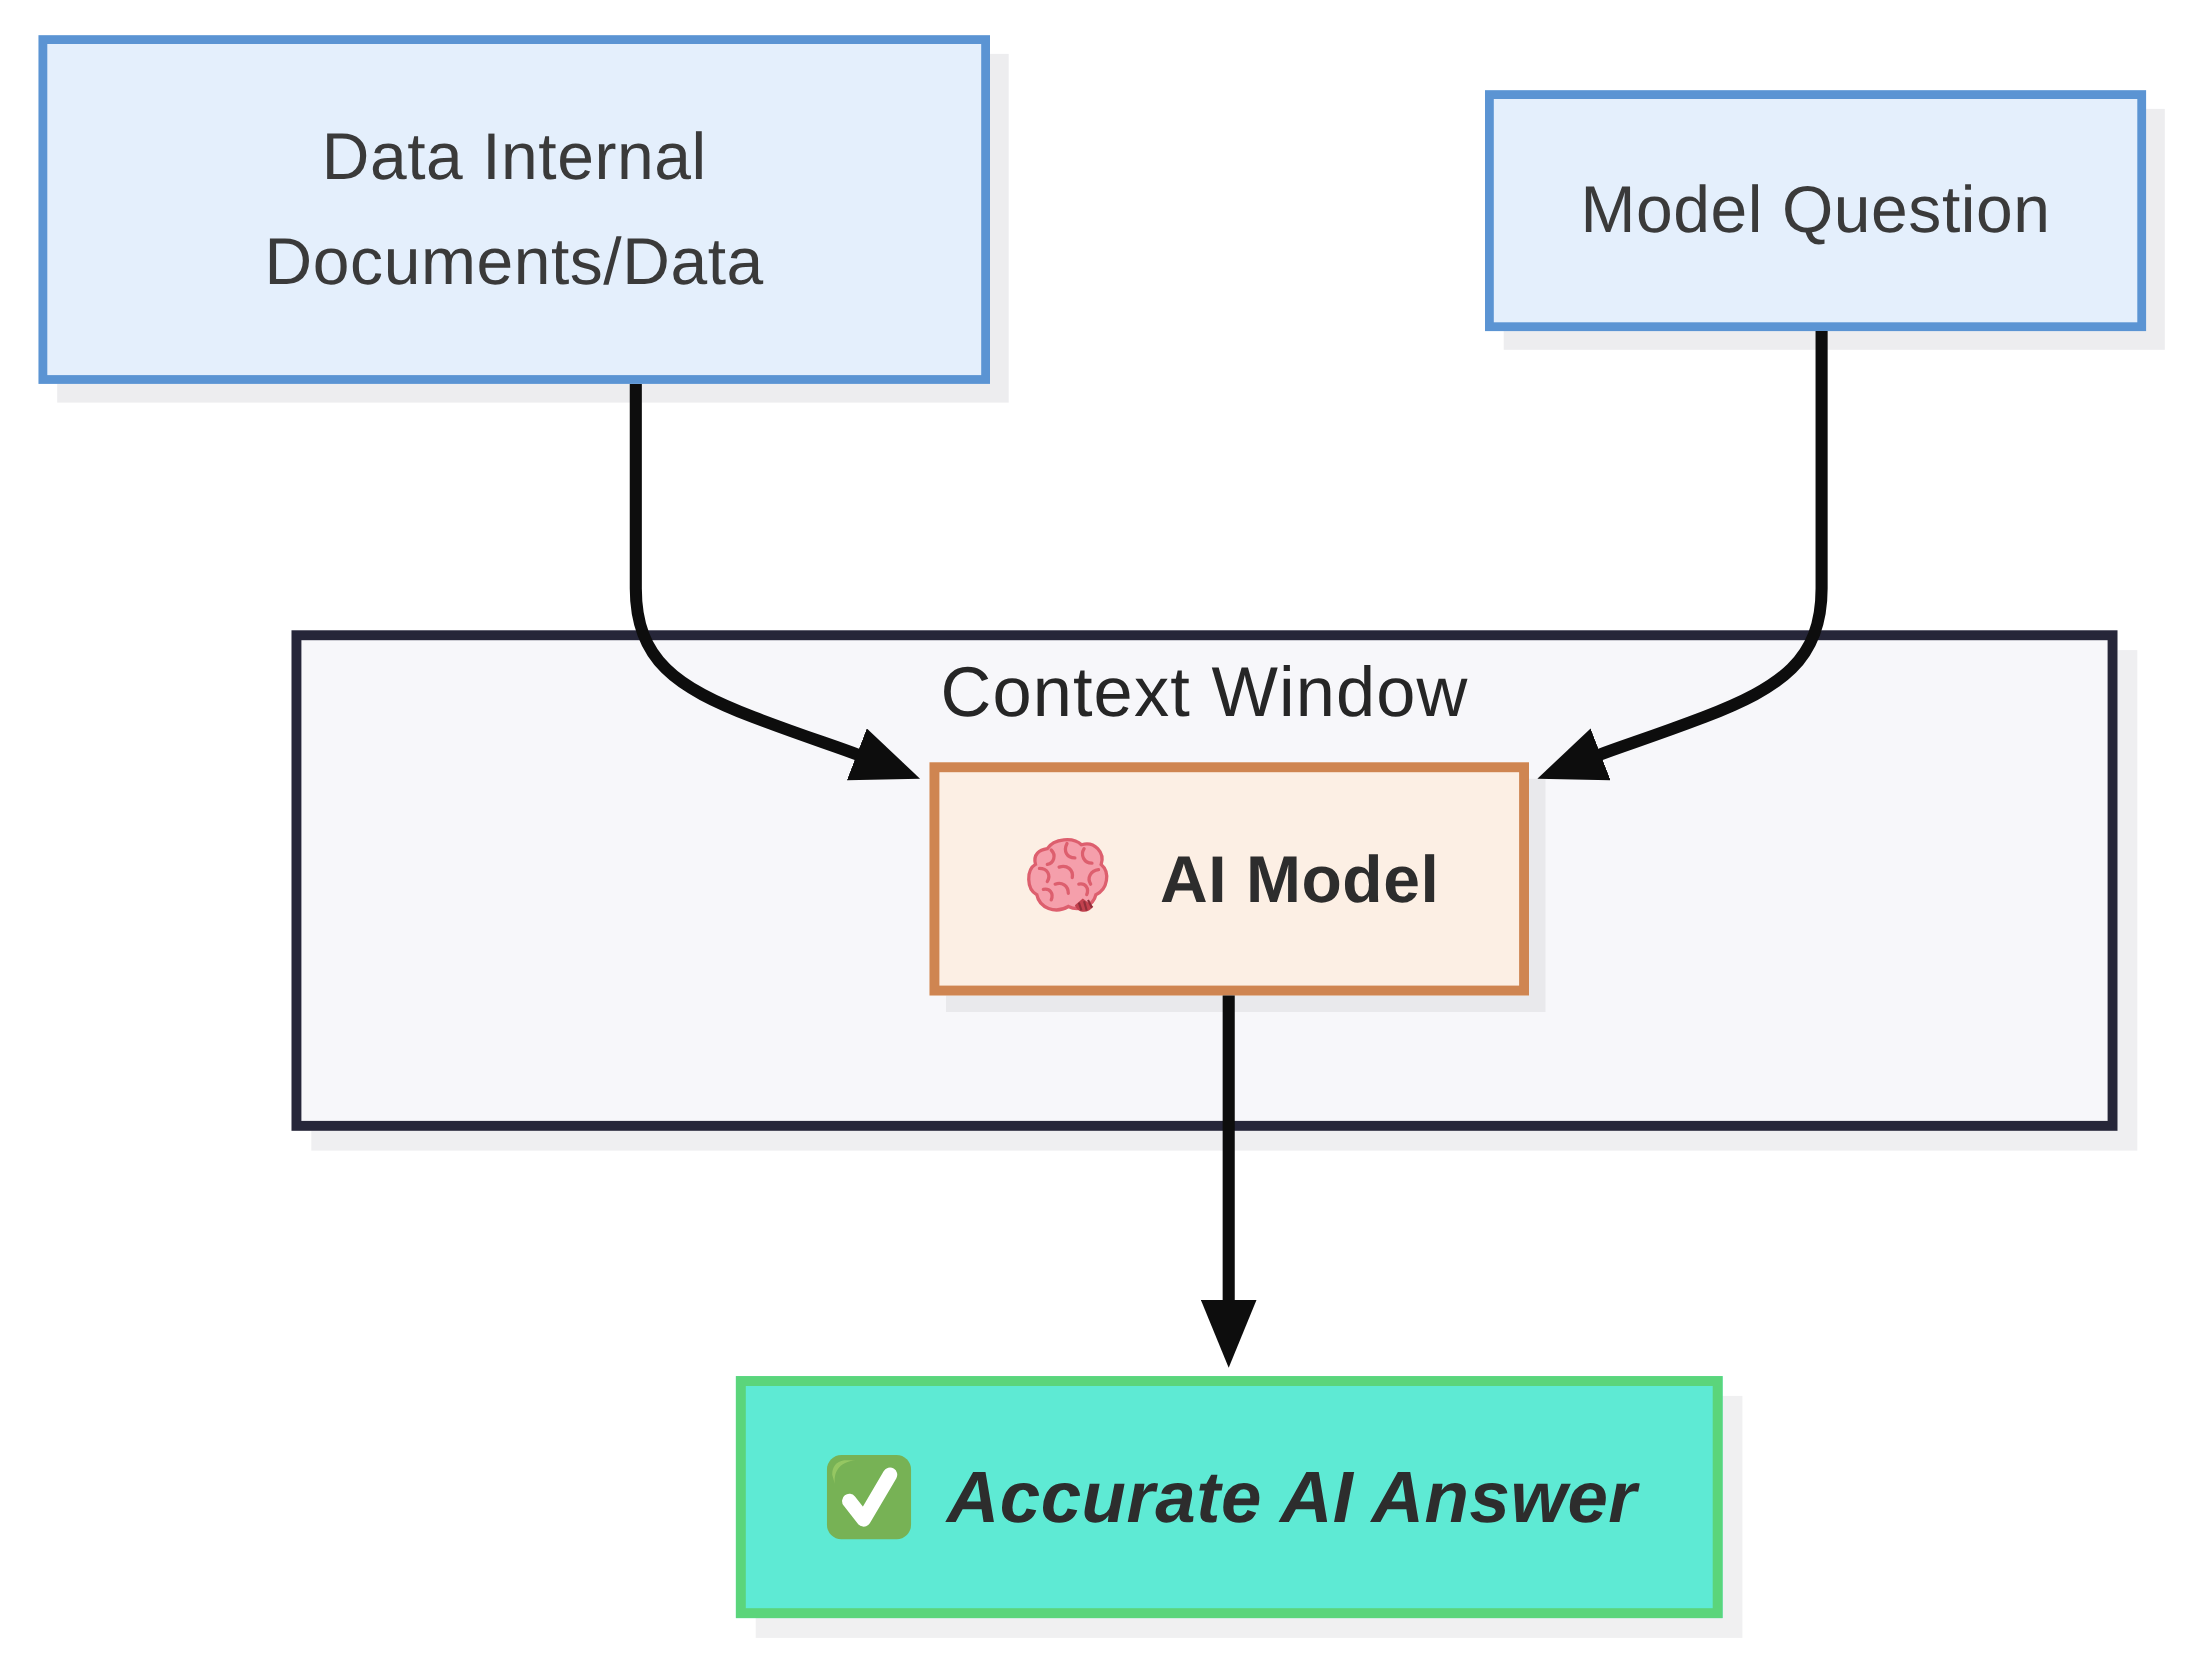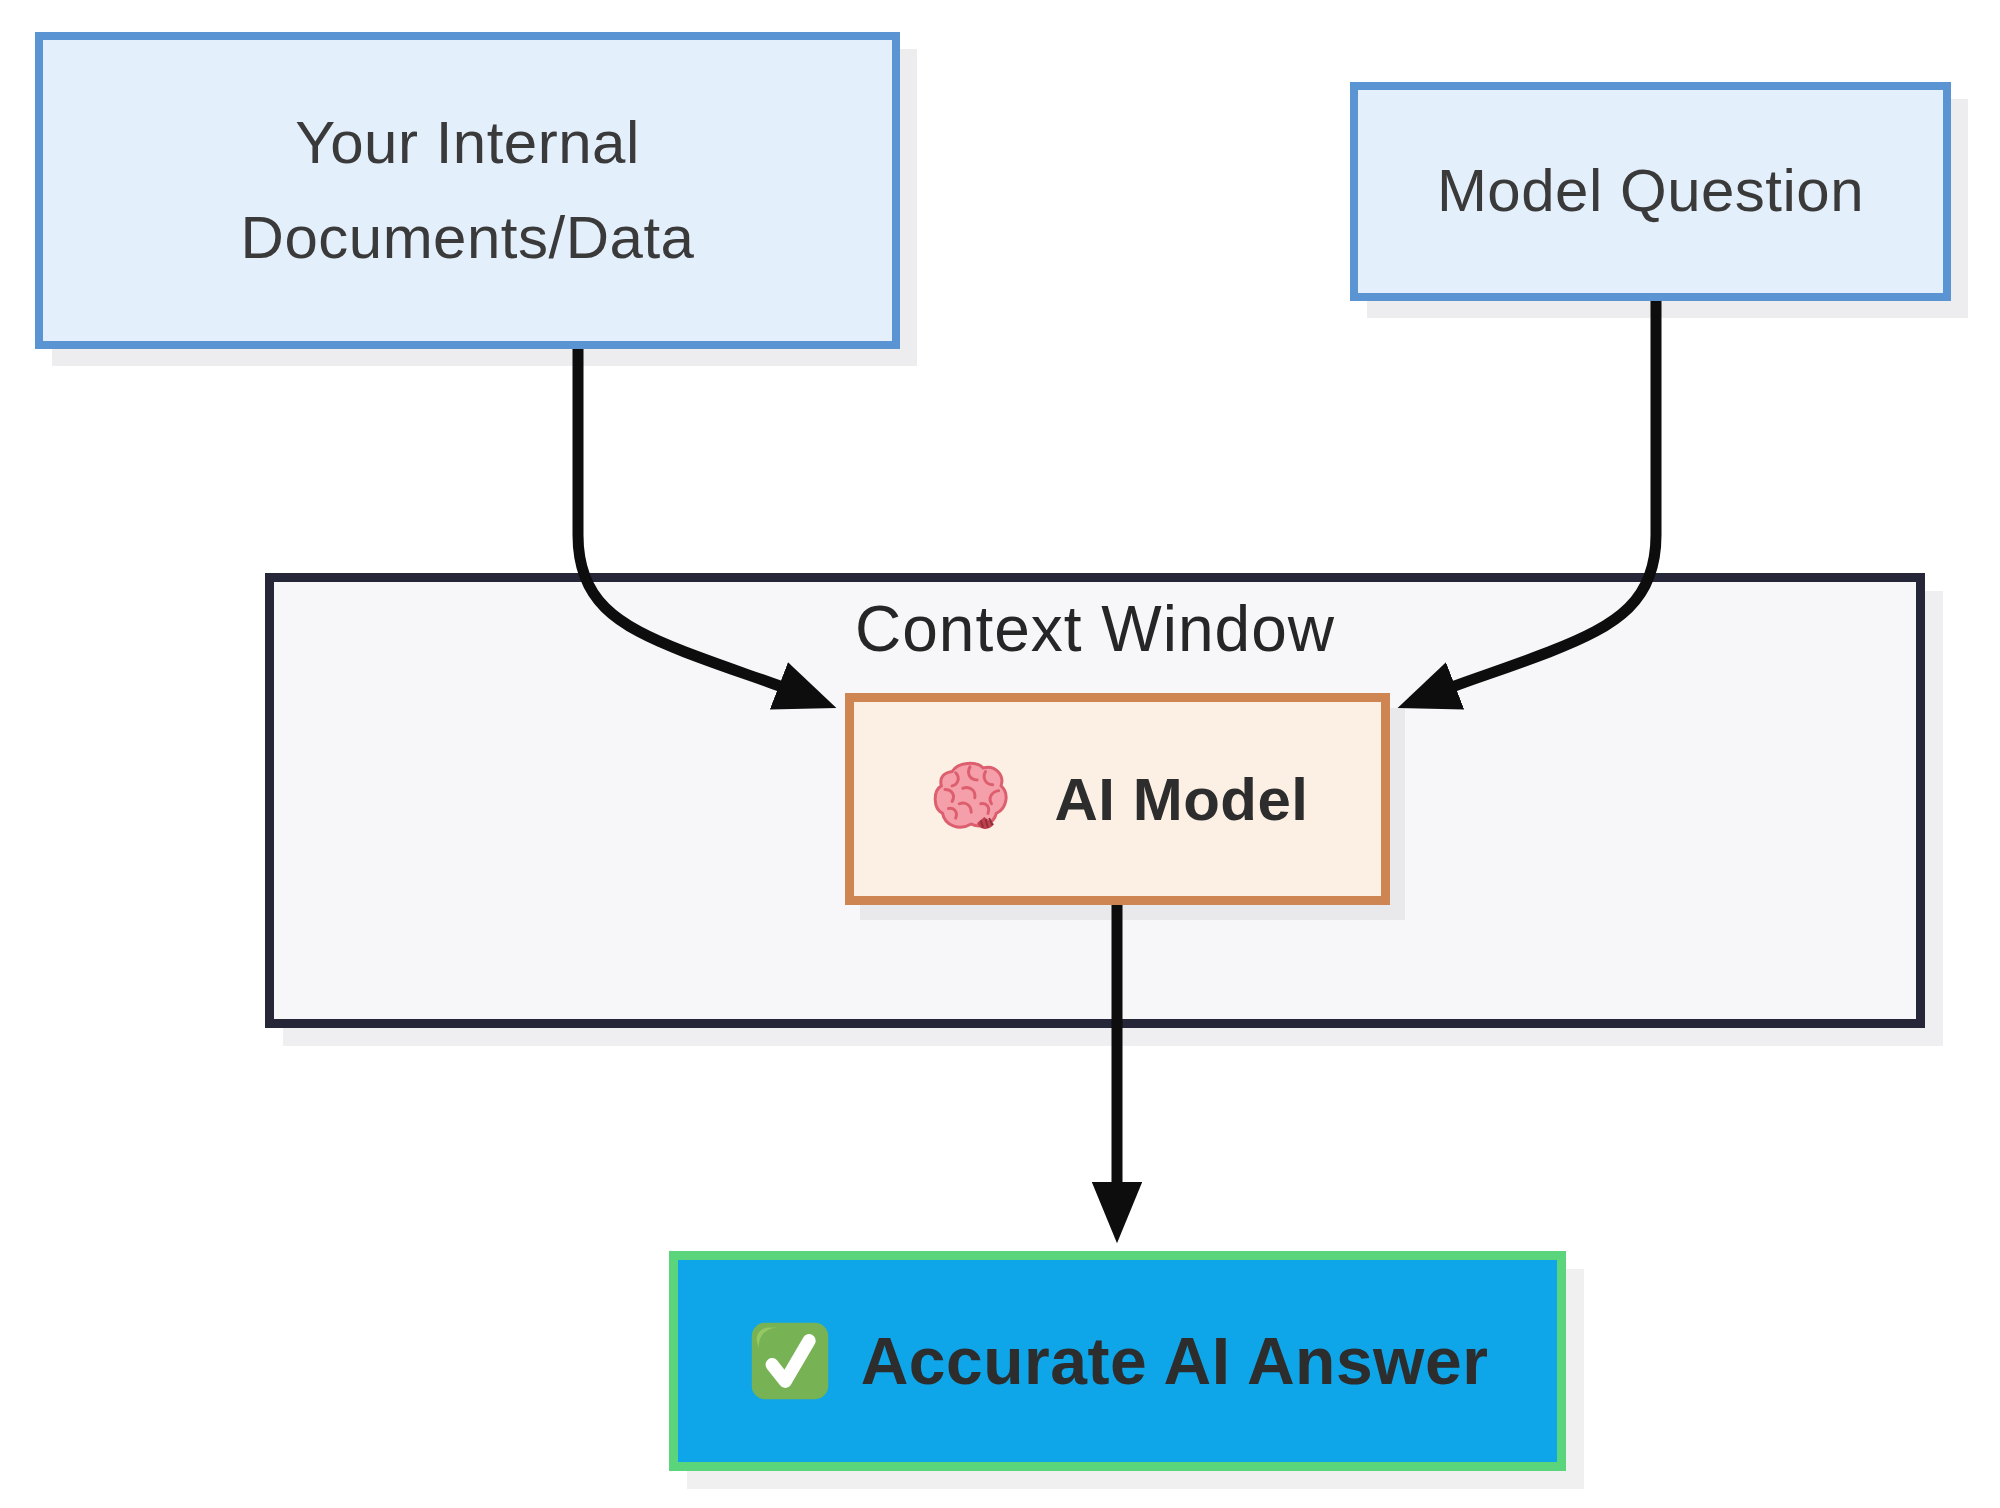--- a/index.html
+++ b/index.html
@@ -43,40 +43,41 @@
   .box-ai{
     left:845px;top:693px;width:545px;height:212px;
     background:#fcefe4;
     border:9px solid #cf8551;
     box-shadow:15px 15px 0 0 #e9e9ec;
     gap:42px;
   }
   .box-ai .lbl{font-size:60px;font-weight:bold;color:#2d2d2d;letter-spacing:0.5px;}
   .box-answer{
     left:669px;top:1251px;width:897px;height:220px;
-    background:#0ea5e9;
+    background:#5eead4;
     border:9px solid #5bd57b;
     box-shadow:18px 18px 0 0 #f0f0f1;
     gap:28px;
+    font-style:italic;
   }
   .box-answer .lbl{font-size:66px;font-weight:bold;color:#2d2d2d;letter-spacing:0.5px;}
   .icon{flex:0 0 auto;display:block;}
   .arrows{position:absolute;left:0;top:0;width:2000px;height:1508px;pointer-events:none;}
 </style>
 </head>
 <body>
 
 <div class="canvas">
 
   <div class="context-window"></div>
   <div class="context-label">Context Window</div>
 
   <div class="node node-blue box-documents">
     <div class="lbl">
-      <span>Your Internal</span>
+      <span>Data Internal</span>
       <span>Documents/Data</span>
     </div>
   </div>
 
   <div class="node node-blue box-question">
     <div class="lbl">Model Question</div>
   </div>
 
   <div class="node box-ai">
     <svg class="icon" width="86" height="86" viewBox="0 0 72 72" aria-hidden="true">

